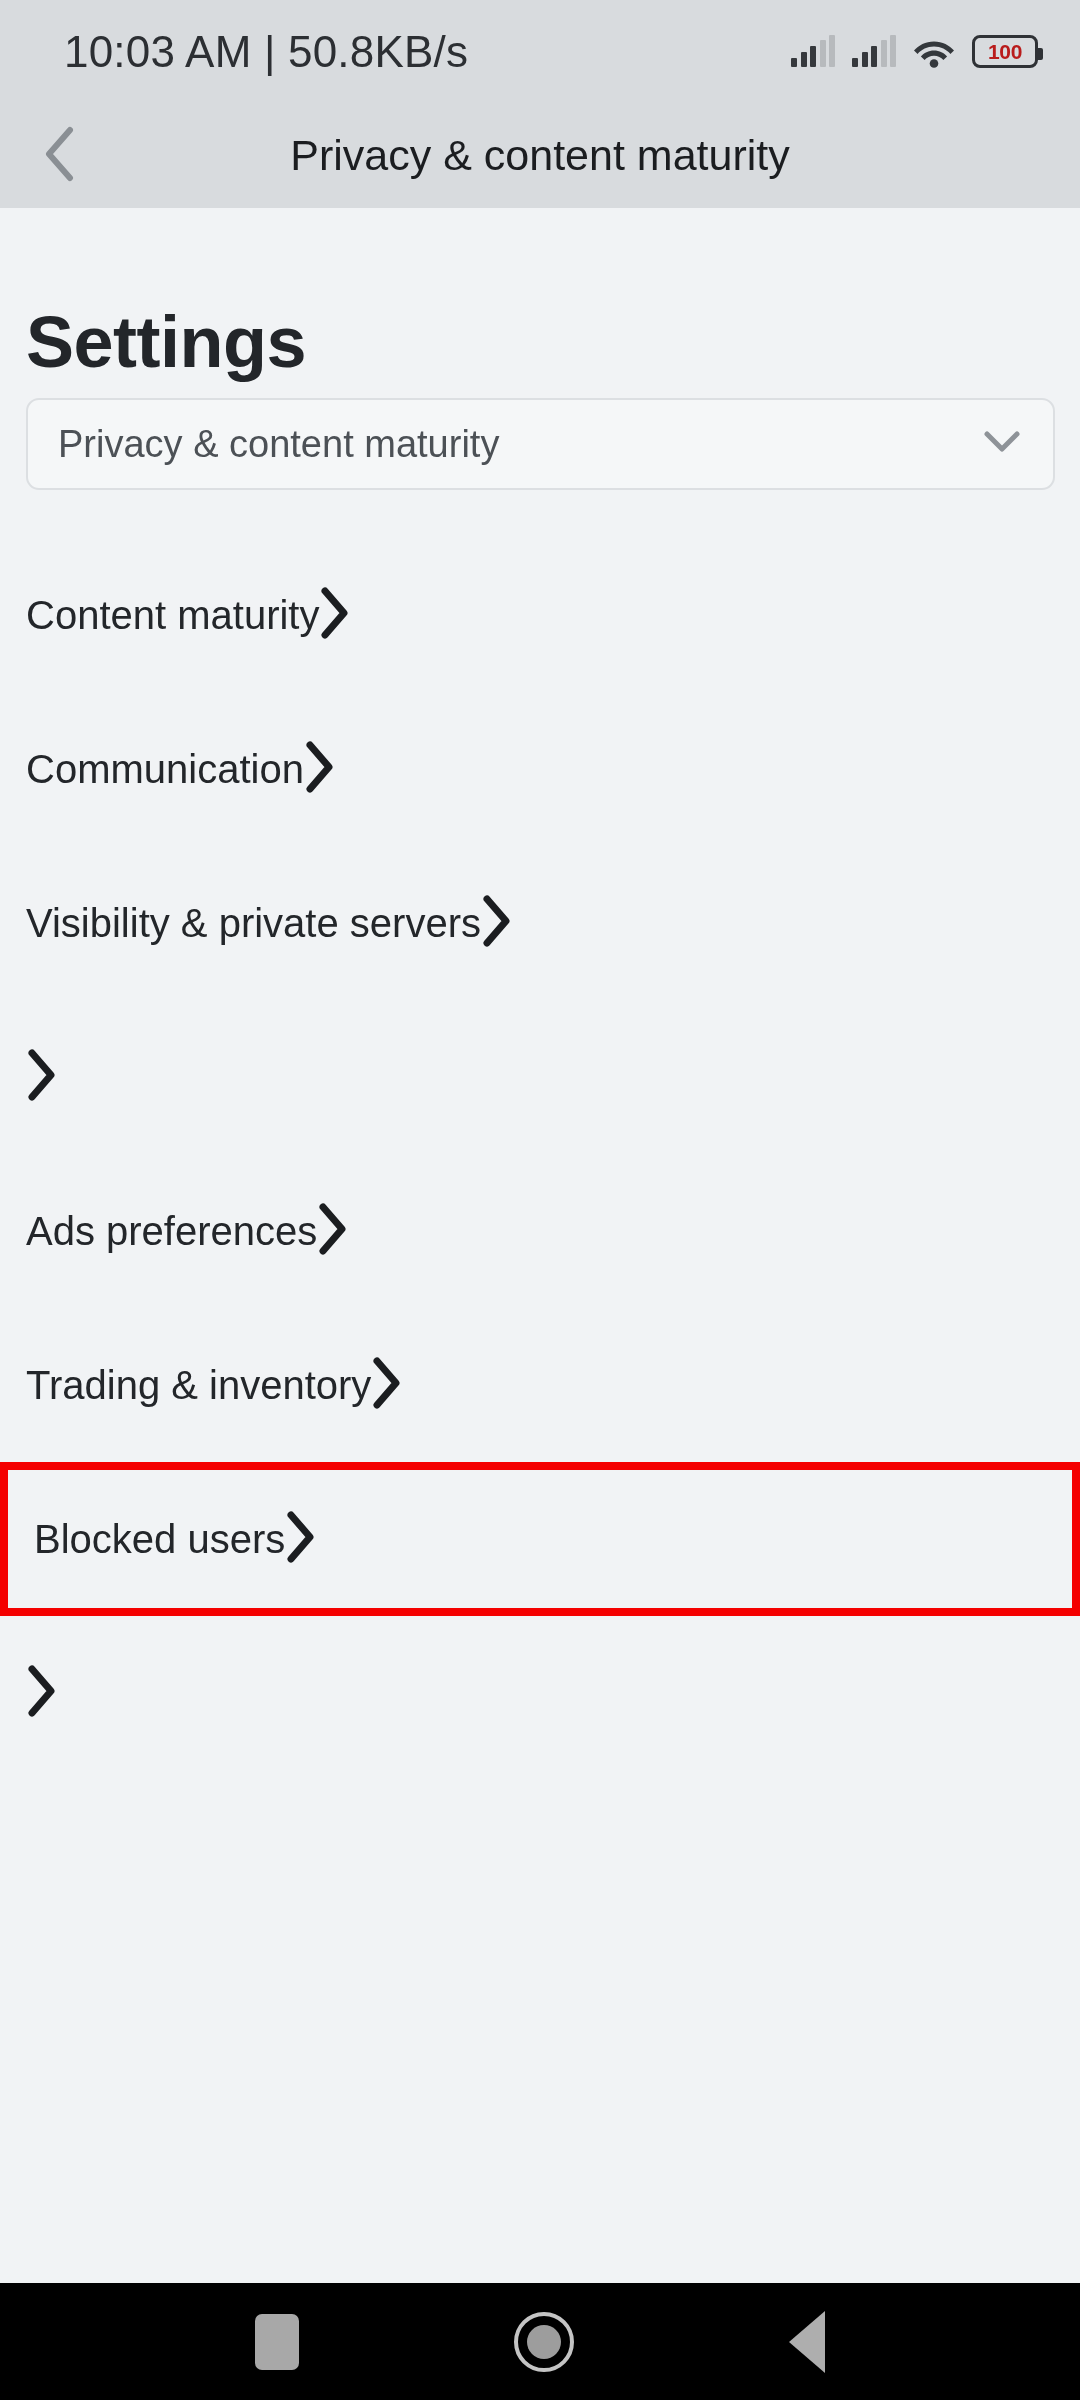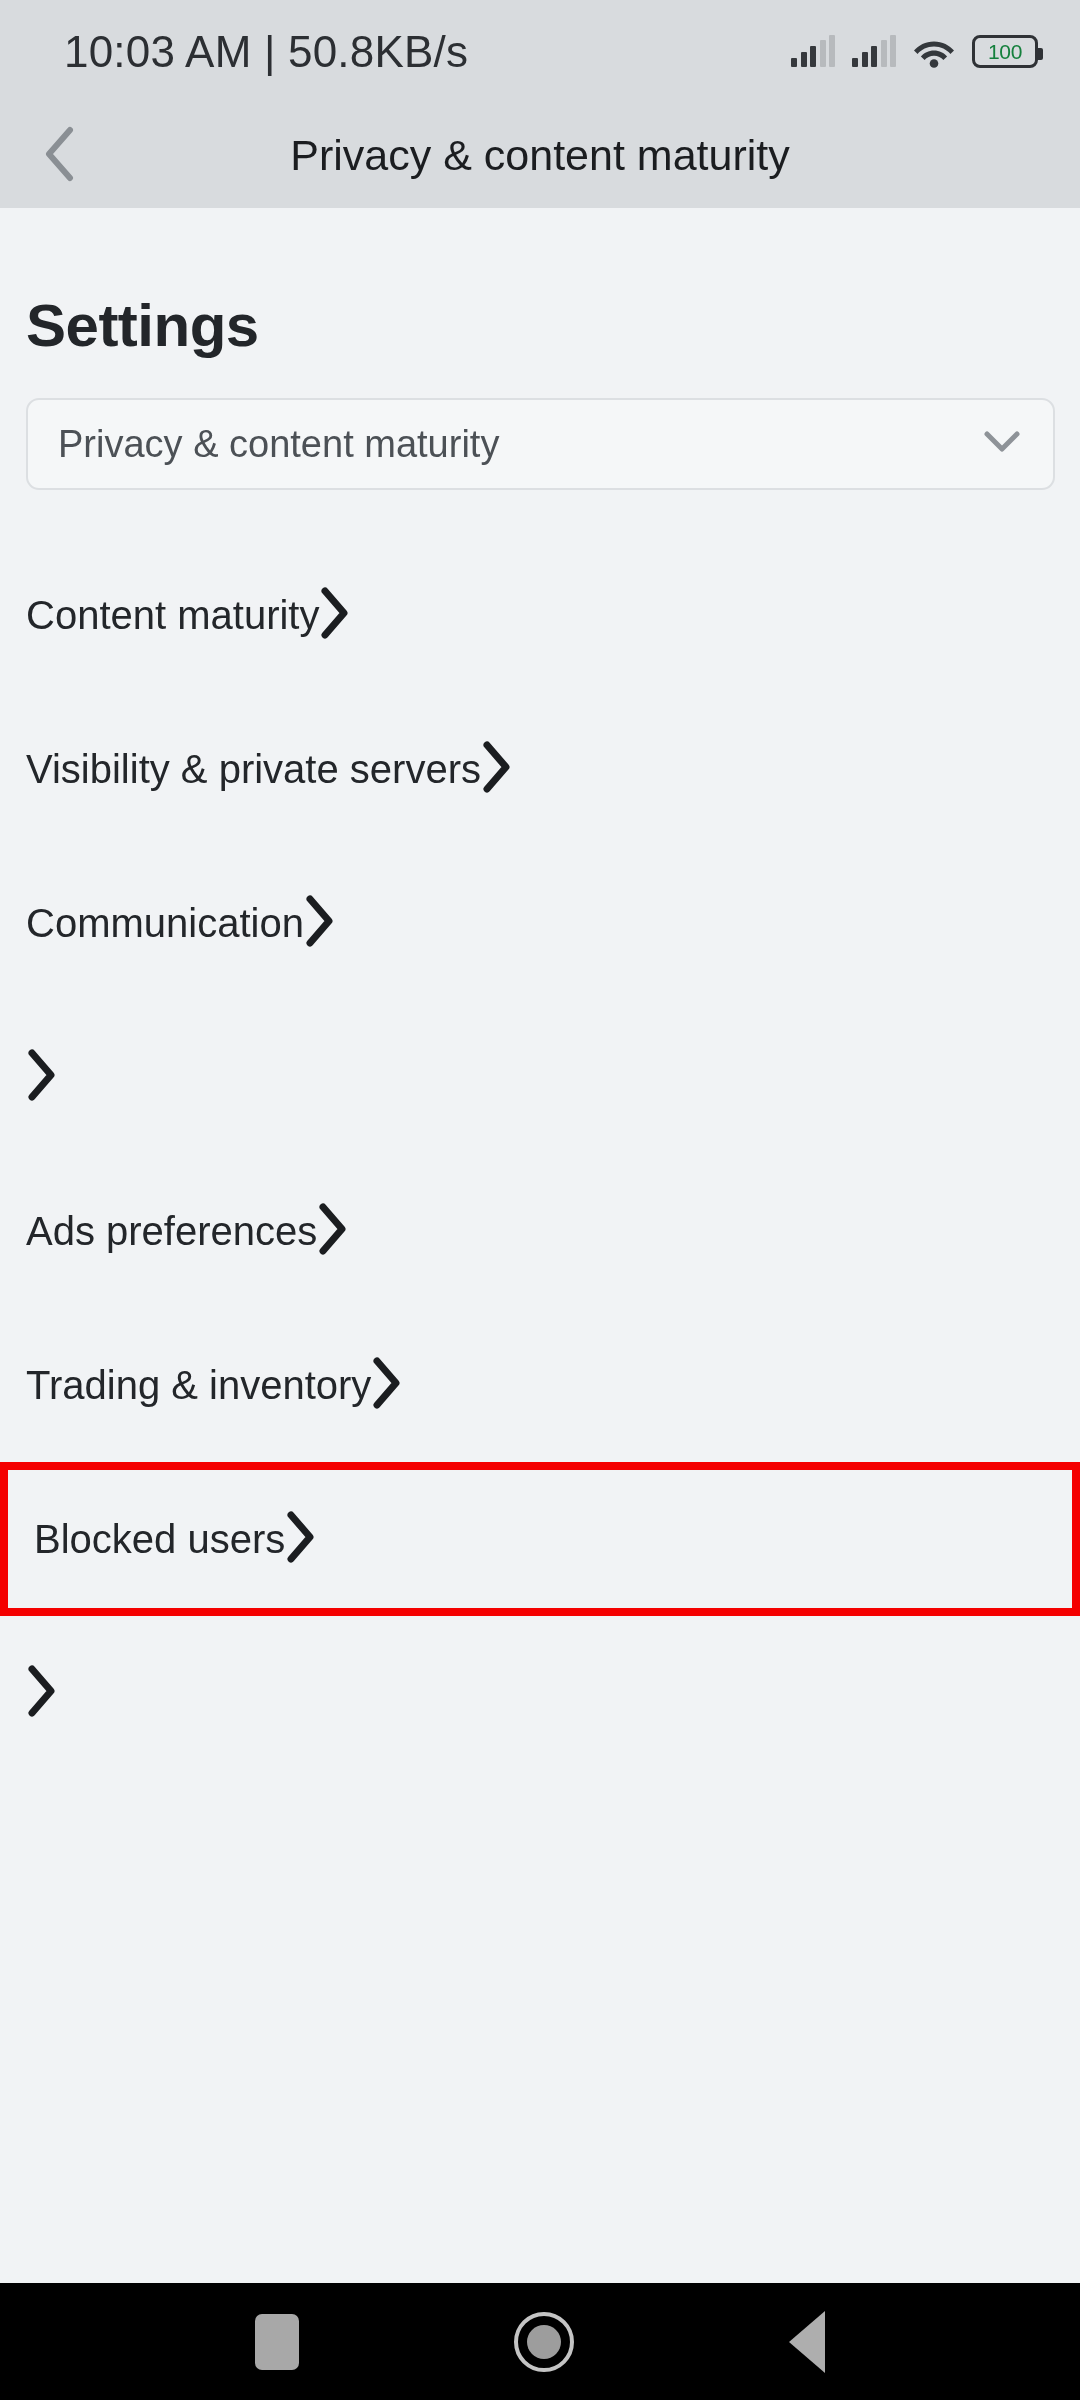--- a/index.html
+++ b/index.html
@@ -38,21 +38,21 @@
 
   .battery {
     position:relative; display:flex; align-items:center;
     width:66px; height:33px; border:3.5px solid #2f3236; border-radius:8px;
     justify-content:center;
   }
   .battery::after {
     content:""; position:absolute; right:-8px; top:10px;
     width:5px; height:12px; background:#2f3236; border-radius:0 2px 2px 0;
   }
-  .battery span { font-size:21px; color:#15803d; line-height:1; font-weight:400; letter-spacing:-.4px; }
+  .battery span { font-size:21px; color:#b91c1c; line-height:1; font-weight:700; letter-spacing:-.4px; }
 
   
   .appbar {
     position:absolute; top:103px; left:0; width:1080px; height:105px;
     background:#d8dbde;
     display:flex; align-items:center;
   }
   .back-btn {
     width:118px; height:105px; display:flex; align-items:center; justify-content:center;
     cursor:pointer; background:transparent; border:none;
@@ -60,22 +60,22 @@
   .appbar-title {
     font-size:43px; color:#1b1d20; font-weight:400;
     position:absolute; left:0; right:0; text-align:center;
     pointer-events:none;
   }
 
   
   .content { position:absolute; top:208px; left:0; width:1080px; height:2075px; background:#f1f3f5; }
 
   .page-title {
-    position:absolute; top:83px; left:26px;
-    font-size:60px; font-weight:bold; color:#23262a; letter-spacing:-.5px;
+    position:absolute; top:93px; left:26px;
+    font-size:72px; font-weight:bold; color:#23262a; letter-spacing:-.5px;
   }
 
   .select-box {
     position:absolute; top:190px; left:26px;
     width:1029px; height:92px;
     background:#f5f7f8; border:2px solid #dcdfe2; border-radius:13px;
     display:flex; align-items:center; justify-content:space-between;
     padding:0 32px 0 30px; cursor:pointer;
   }
   .select-value { font-size:38px; color:#4c5156; }
@@ -169,27 +169,27 @@
     </div>
 
     <div class="list" id="settings-list">
         <div class="row">
           <span class="row-label">Content maturity</span>
           <span><svg width="30" height="52" viewBox="0 0 30 52">
               <path d="M6 4 L25 26 L6 48" fill="none" stroke="#1b1d20" stroke-width="7" stroke-linecap="round" stroke-linejoin="round"></path>
             </svg></span>
         </div>
         <div class="row">
+          <span class="row-label">Communication</span>
+          <span><svg width="30" height="52" viewBox="0 0 30 52">
+              <path d="M6 4 L25 26 L6 48" fill="none" stroke="#1b1d20" stroke-width="7" stroke-linecap="round" stroke-linejoin="round"></path>
+            </svg></span>
+        </div>
+        <div class="row">
           <span class="row-label">Visibility &amp; private servers</span>
-          <span><svg width="30" height="52" viewBox="0 0 30 52">
-              <path d="M6 4 L25 26 L6 48" fill="none" stroke="#1b1d20" stroke-width="7" stroke-linecap="round" stroke-linejoin="round"></path>
-            </svg></span>
-        </div>
-        <div class="row">
-          <span class="row-label">Communication</span>
           <span><svg width="30" height="52" viewBox="0 0 30 52">
               <path d="M6 4 L25 26 L6 48" fill="none" stroke="#1b1d20" stroke-width="7" stroke-linecap="round" stroke-linejoin="round"></path>
             </svg></span>
         </div>
         <div class="row">
           <span><svg width="30" height="52" viewBox="0 0 30 52">
               <path d="M6 4 L25 26 L6 48" fill="none" stroke="#1b1d20" stroke-width="7" stroke-linecap="round" stroke-linejoin="round"></path>
             </svg></span>
         </div>
         <div class="row">

